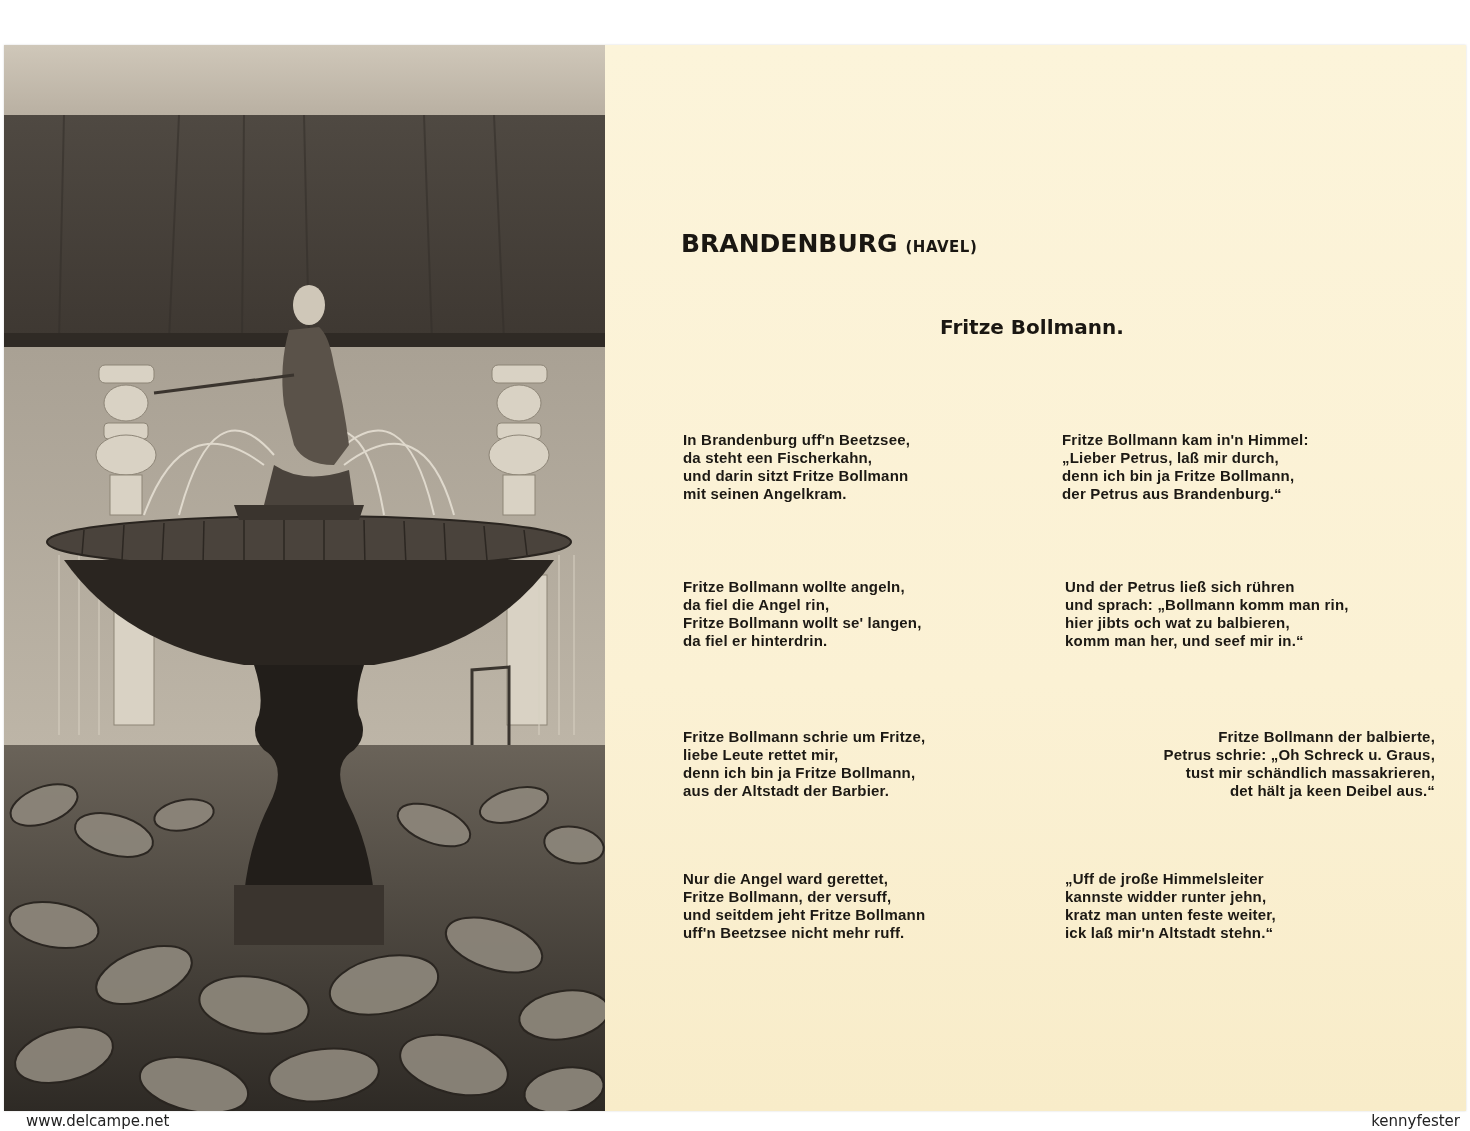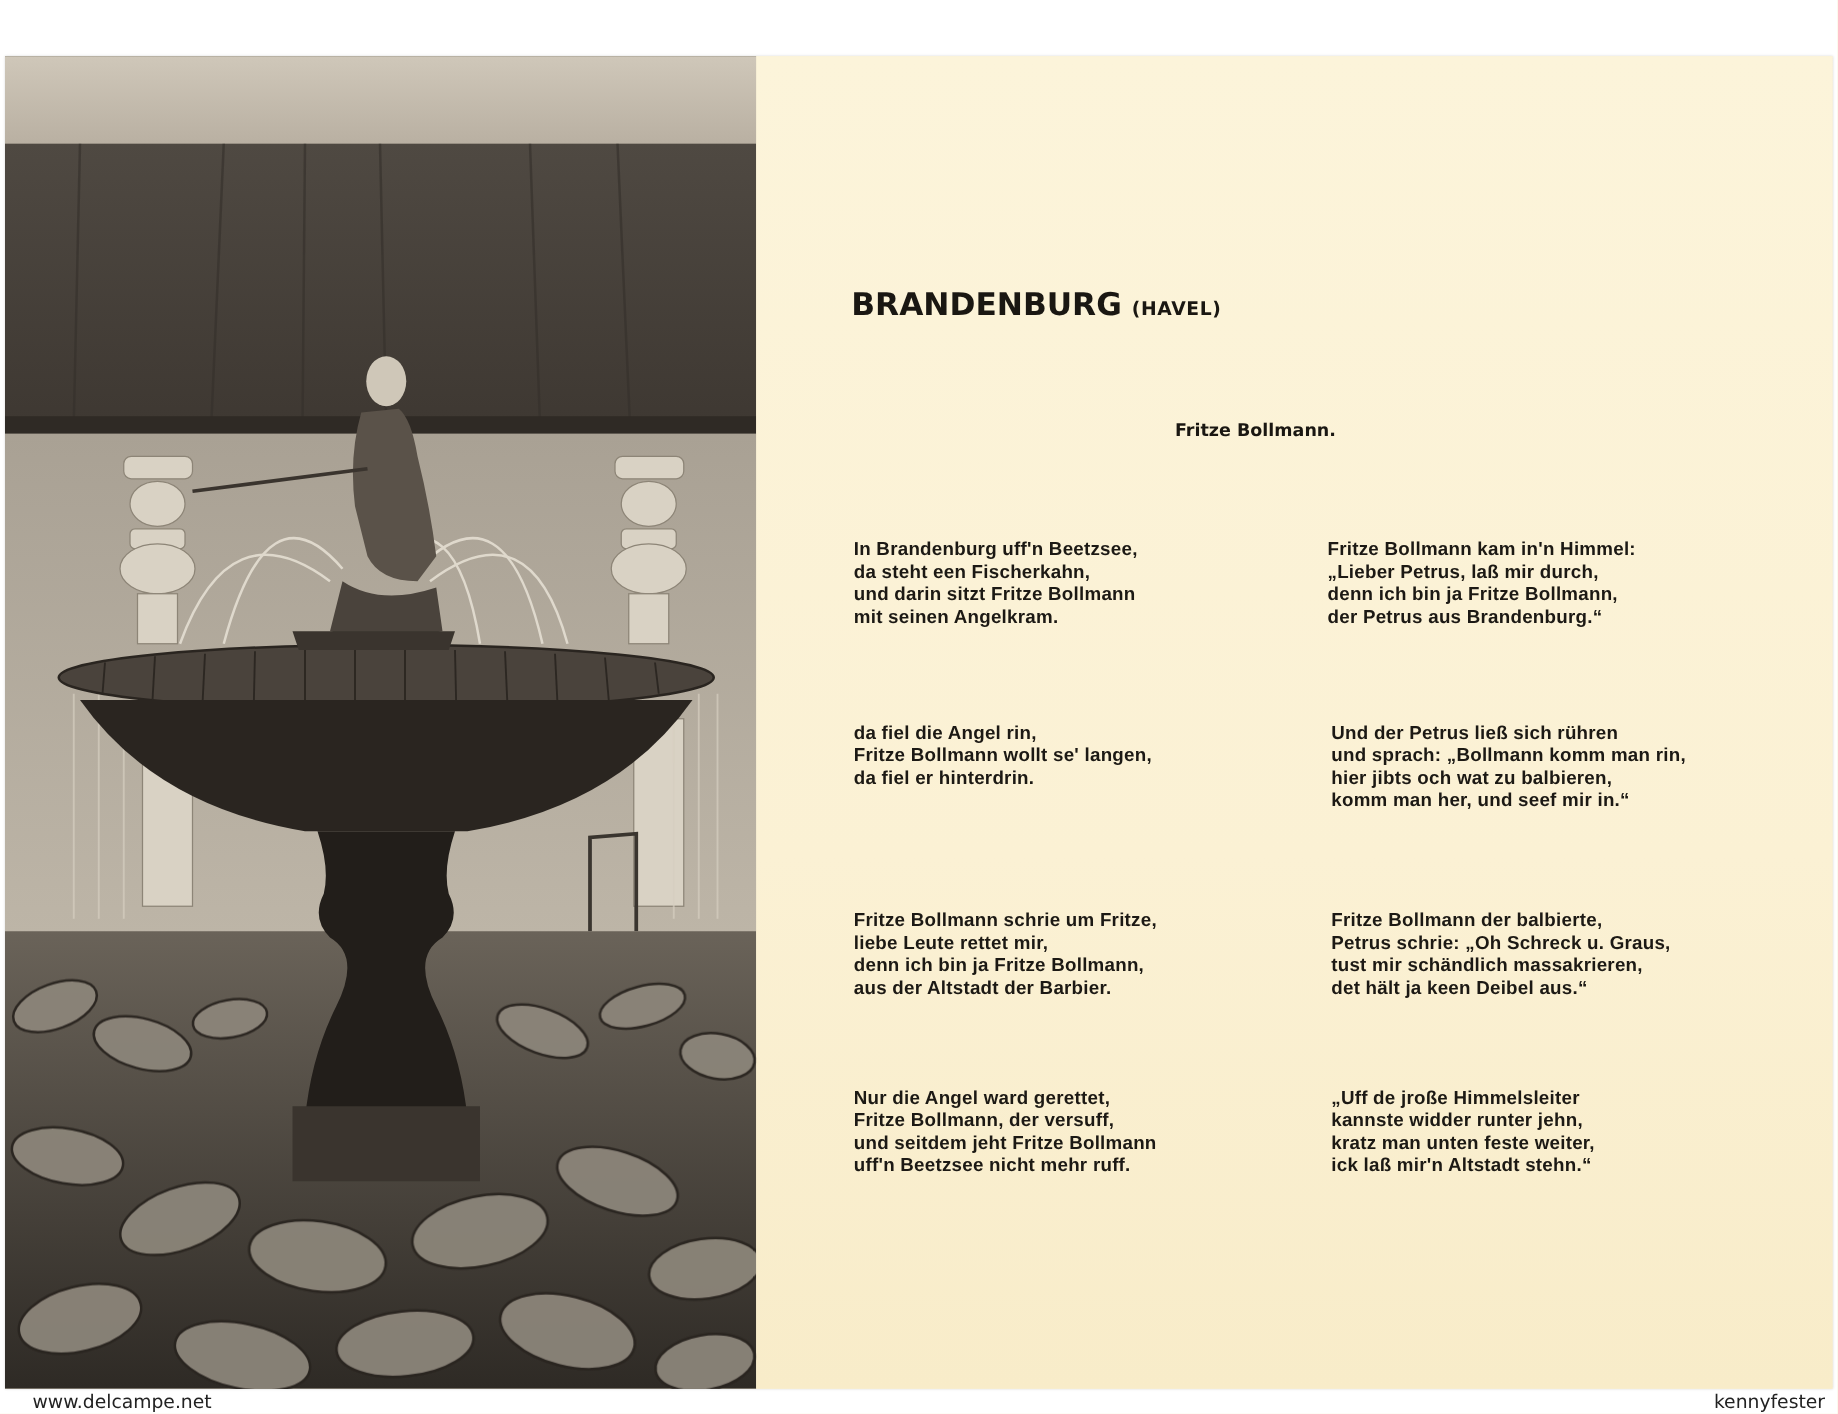--- a/index.html
+++ b/index.html
@@ -24,23 +24,23 @@
   }
   .place-title {
     position: absolute; left: 76px; top: 184px;
     font-family: "DejaVu Sans", sans-serif; font-weight: bold;
     font-size: 25px; color: #1a1712; letter-spacing: 0px;
   }
   .place-sub {
     font-size: 15px; font-weight: bold; margin-left: 8px; letter-spacing: 0.5px;
   }
   .poem-title {
-    position: absolute; left: 335px; top: 292px;
+    position: absolute; left: 335px; top: 270px;
     font-family: "DejaVu Sans", sans-serif; font-weight: bold;
-    font-size: 14px; color: #1a1712;
+    font-size: 20px; color: #1a1712;
   }
   .stanza {
     position: absolute; width: 370px;
     font-family: Liberation Sans, sans-serif; font-weight: bold;
     font-size: 15px; line-height: 18px; color: #1c1914;
     letter-spacing: 0.2px;
   }
   .stanza div { white-space: nowrap; }
   .watermark {
     position: absolute; font-family: "DejaVu Sans", sans-serif;
@@ -183,20 +183,21 @@
 
     <div class="poem-title">Fritze Bollmann.</div>
 
     <div class="stanza" style="left:78px; top:386px;">
       <div>In Brandenburg uff'n Beetzsee,</div>
       <div>da steht een Fischerkahn,</div>
       <div>und darin sitzt Fritze Bollmann</div>
       <div>mit seinen Angelkram.</div>
     </div>
     <div class="stanza" style="left:78px; top:533px;">
+      <div>Fritze Bollmann wollte angeln,</div>
       <div>da fiel die Angel rin,</div>
       <div>Fritze Bollmann wollt se' langen,</div>
       <div>da fiel er hinterdrin.</div>
     </div>
     <div class="stanza" style="left:78px; top:683px;">
       <div>Fritze Bollmann schrie um Fritze,</div>
       <div>liebe Leute rettet mir,</div>
       <div>denn ich bin ja Fritze Bollmann,</div>
       <div>aus der Altstadt der Barbier.</div>
     </div>
@@ -212,21 +213,21 @@
       <div>„Lieber Petrus, laß mir durch,</div>
       <div>denn ich bin ja Fritze Bollmann,</div>
       <div>der Petrus aus Brandenburg.“</div>
     </div>
     <div class="stanza" style="left:460px; top:533px;">
       <div>Und der Petrus ließ sich rühren</div>
       <div>und sprach: „Bollmann komm man rin,</div>
       <div>hier jibts och wat zu balbieren,</div>
       <div>komm man her, und seef mir in.“</div>
     </div>
-    <div class="stanza" style="left:460px; top:683px;">
+    <div class="stanza" style="left:460px; top:683px;text-align:right;">
       <div>Fritze Bollmann der balbierte,</div>
       <div>Petrus schrie: „Oh Schreck u. Graus,</div>
       <div>tust mir schändlich massakrieren,</div>
       <div>det hält ja keen Deibel aus.“</div>
     </div>
     <div class="stanza" style="left:460px; top:825px;">
       <div>„Uff de jroße Himmelsleiter</div>
       <div>kannste widder runter jehn,</div>
       <div>kratz man unten feste weiter,</div>
       <div>ick laß mir'n Altstadt stehn.“</div>

